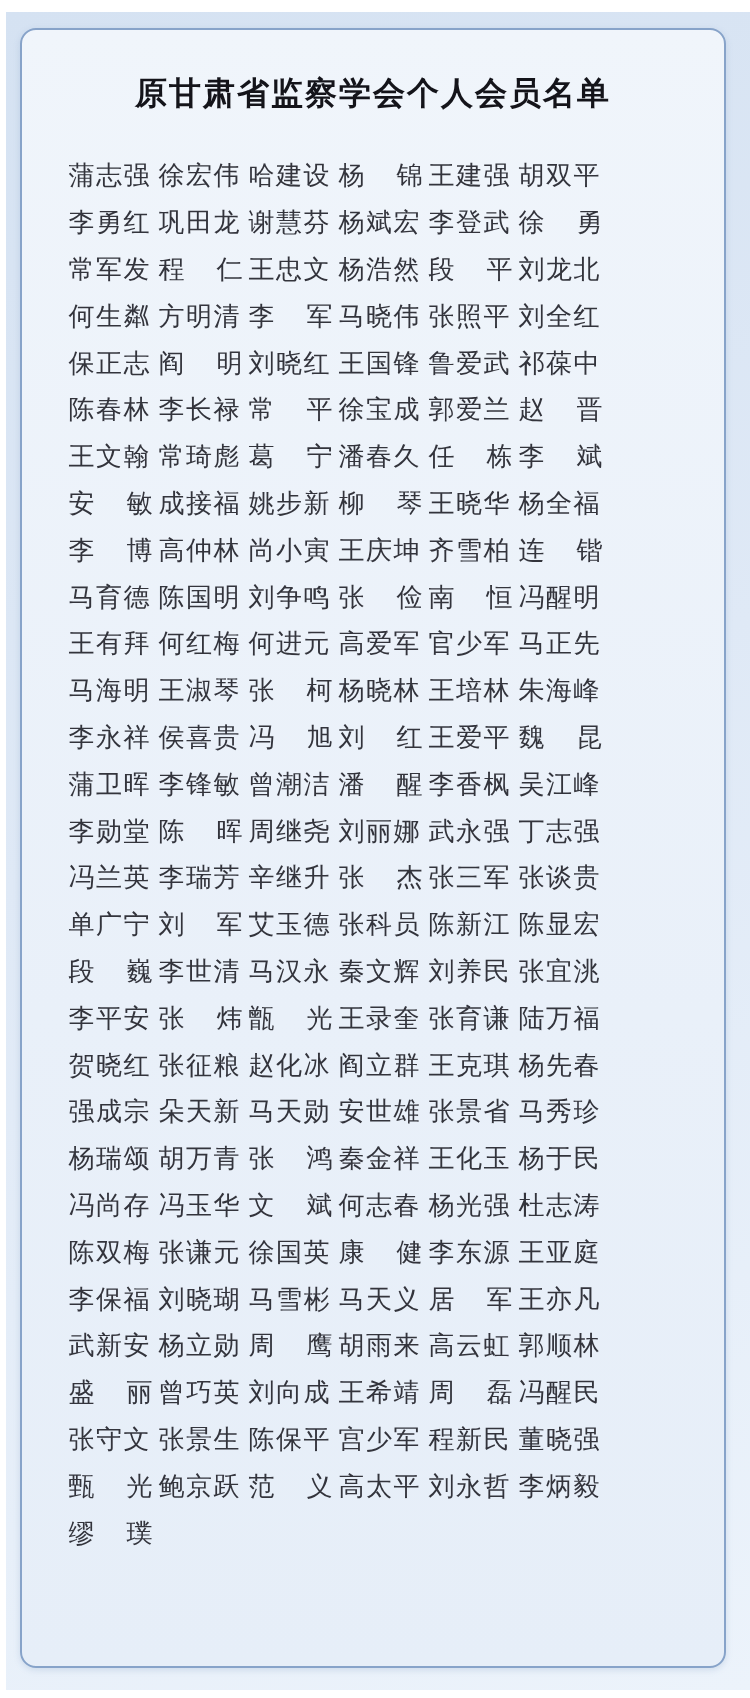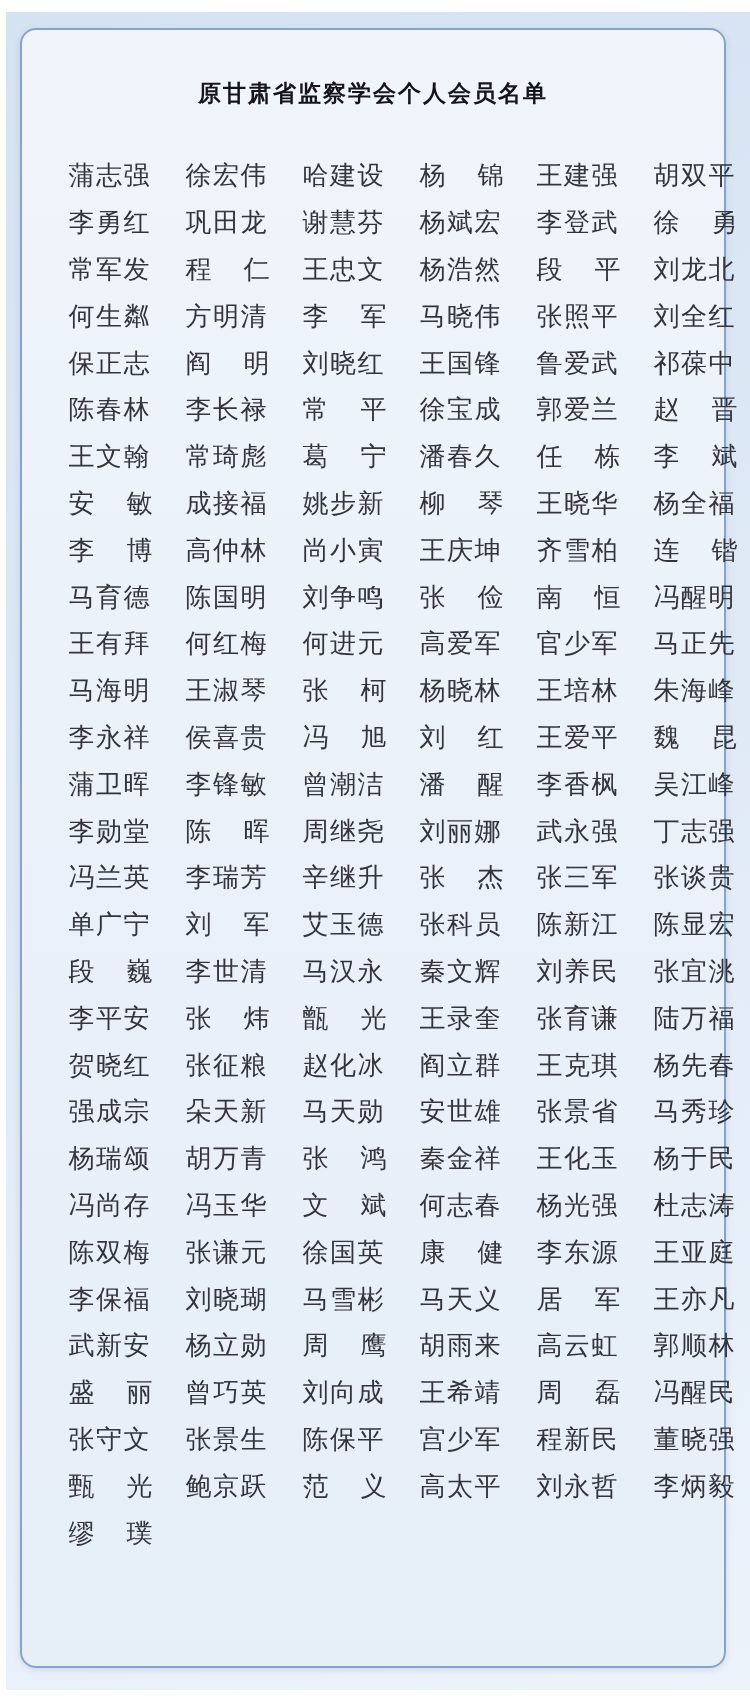--- a/index.html
+++ b/index.html
@@ -31,32 +31,32 @@
     height: 1640px;
     box-sizing: border-box;
     border: 2px solid #87a3c9;
     border-radius: 16px;
     background: linear-gradient(180deg, #f0f5fb 0%, #e9f0f9 60%, #e6eef8 100%);
     box-shadow: 0 2px 6px rgba(120, 150, 190, 0.25);
   }
   .title {
     margin: 42px 0 0 0;
     text-align: center;
-    font-size: 23px;
+    font-size: 32px;
     font-weight: 700;
     letter-spacing: 2px;
     color: #14141a;
     line-height: 42px;
   }
   .grid {
     width: 609px;
     margin: 38px auto 0 auto;
     display: grid;
     grid-template-columns: repeat(6, 84px);
-    column-gap: 33px;
+    column-gap: 6px;
     grid-auto-rows: 46.8px;
     align-items: center;
   }
   .cell {
     width: 84px;
     font-size: 26px;
     color: #33343c;
     white-space: nowrap;
     letter-spacing: 1.5px;
     text-align: left;

